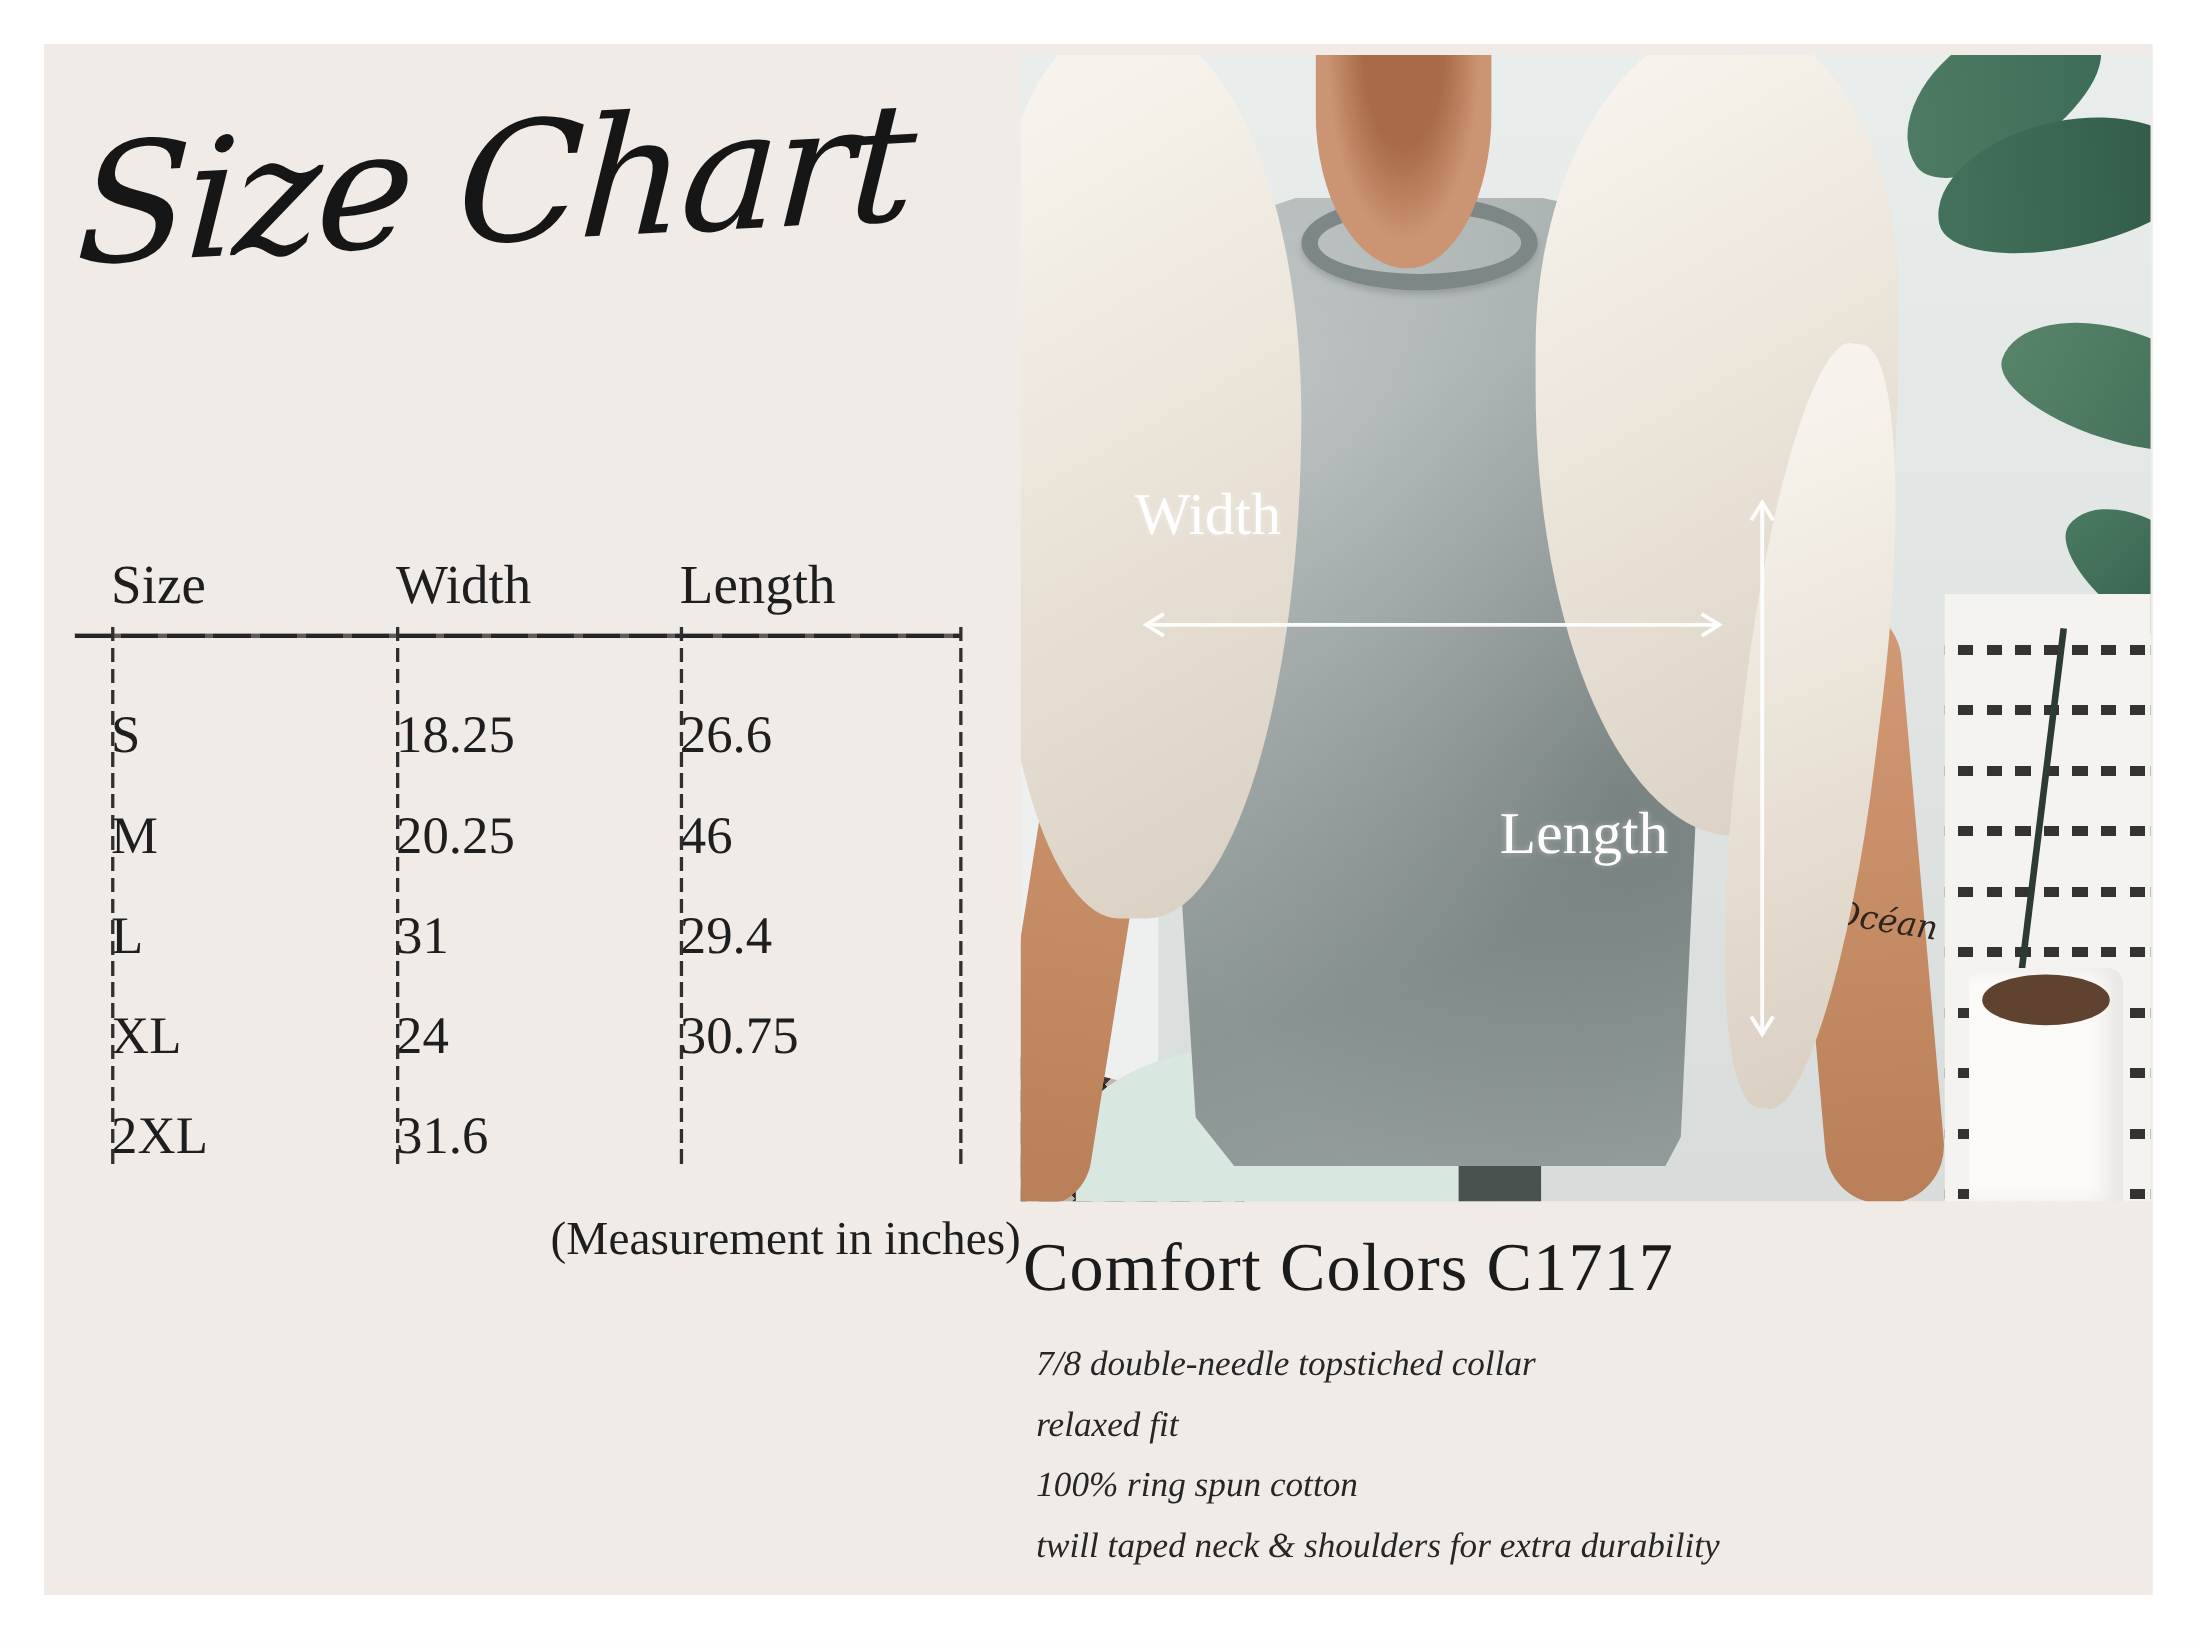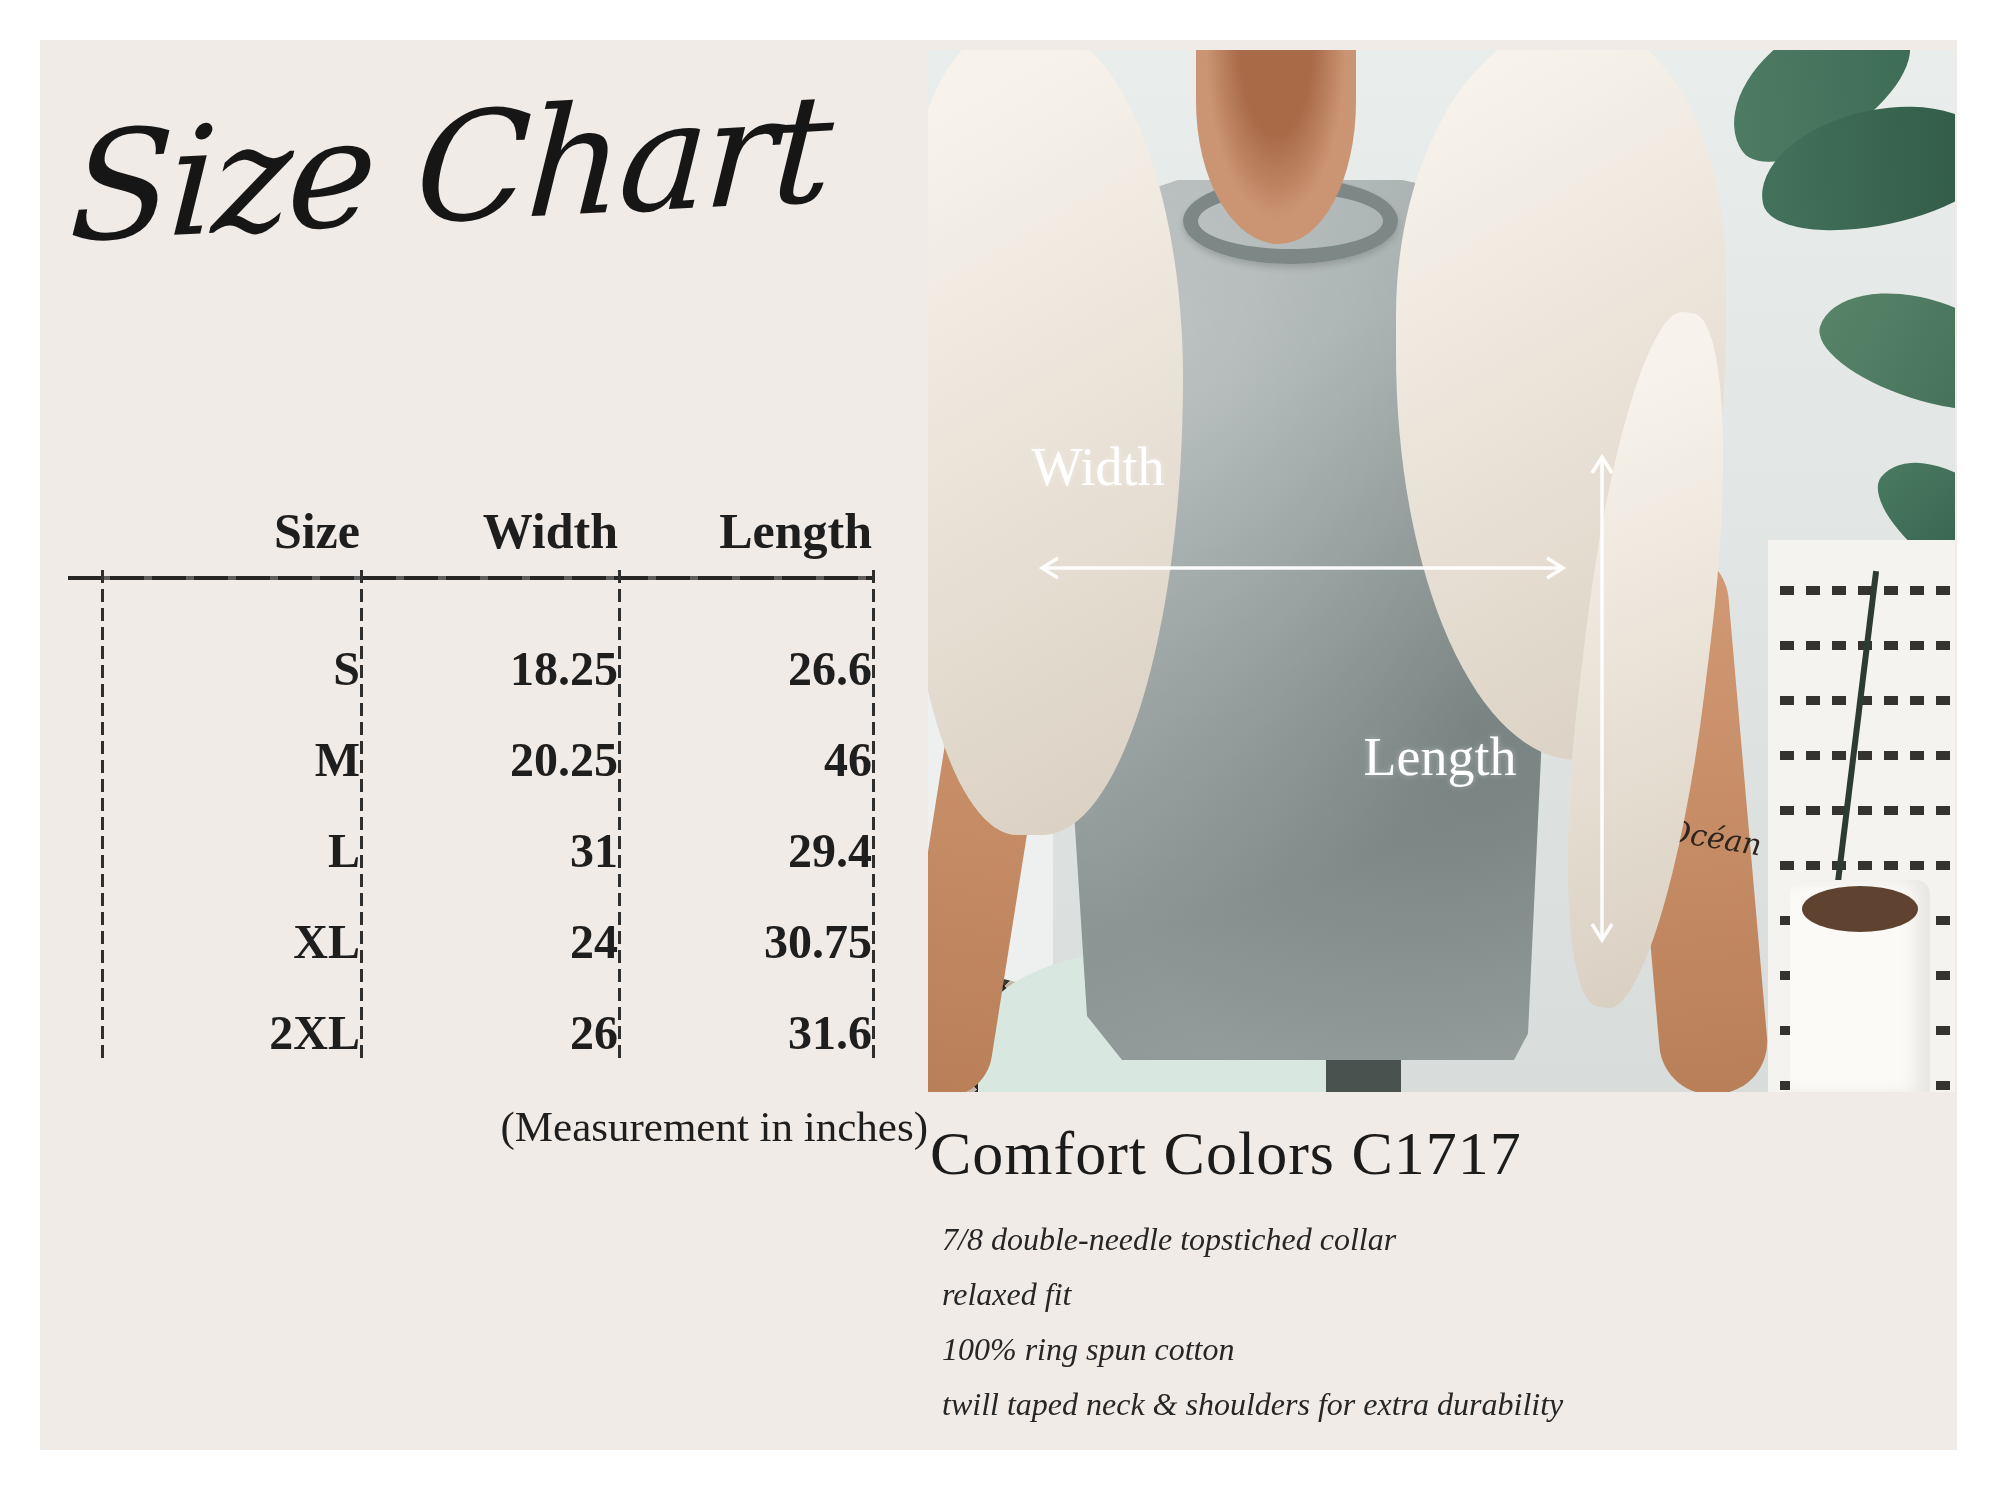--- a/index.html
+++ b/index.html
@@ -14,21 +14,21 @@
          transform:rotate(-3deg) skewX(-6deg);letter-spacing:-4px;white-space:nowrap;}
 
   
   .table{position:absolute;left:28px;top:450px;width:805px;height:620px;color:#1e1e1e;}
   .thead{display:flex;padding-left:33px;height:82px;align-items:center;}
   .thead .cell{font-size:50px;}
   .topline{position:absolute;left:0;top:86px;width:805px;height:4px;
            background:repeating-linear-gradient(to right,#262626 0 34px,rgba(38,38,38,.72) 34px 42px);}
   .tbody{position:absolute;left:0;top:90px;width:805px;padding-top:43px;}
   .trow{display:flex;padding-left:33px;height:91px;}
-  .cell{width:259px;text-align:right;line-height:91px;font-size:48px;font-weight:bold;}
+  .cell{width:259px;text-align:left;line-height:91px;font-size:48px;}
   .cell:nth-child(2){width:258px;}
   .cell:nth-child(3){width:254px;}
   .thead .cell{line-height:82px;}
   .vline{position:absolute;top:80px;width:3px;height:492px;
          background:repeating-linear-gradient(to bottom,#2f2f2f 0 13px,transparent 13px 19px);}
   .vl1{left:33px;} .vl2{left:292px;} .vl3{left:550px;} .vl4{left:804px;}
   .note{position:absolute;left:28px;top:1062px;width:860px;text-align:right;
         font-size:43px;color:#1e1e1e;}
 
   
@@ -132,21 +132,20 @@
             <div class="cell">31</div>
             <div class="cell">29.4</div>
           </div>
           <div class="trow">
             <div class="cell">XL</div>
             <div class="cell">24</div>
             <div class="cell">30.75</div>
           </div>
           <div class="trow">
             <div class="cell">2XL</div>
-            <div class="cell">26</div>
             <div class="cell">31.6</div>
           </div>
         </div>
       <div class="vline vl1"></div>
       <div class="vline vl2"></div>
       <div class="vline vl3"></div>
       <div class="vline vl4"></div>
     </div>
 
     <div class="note">(Measurement in inches)</div>

